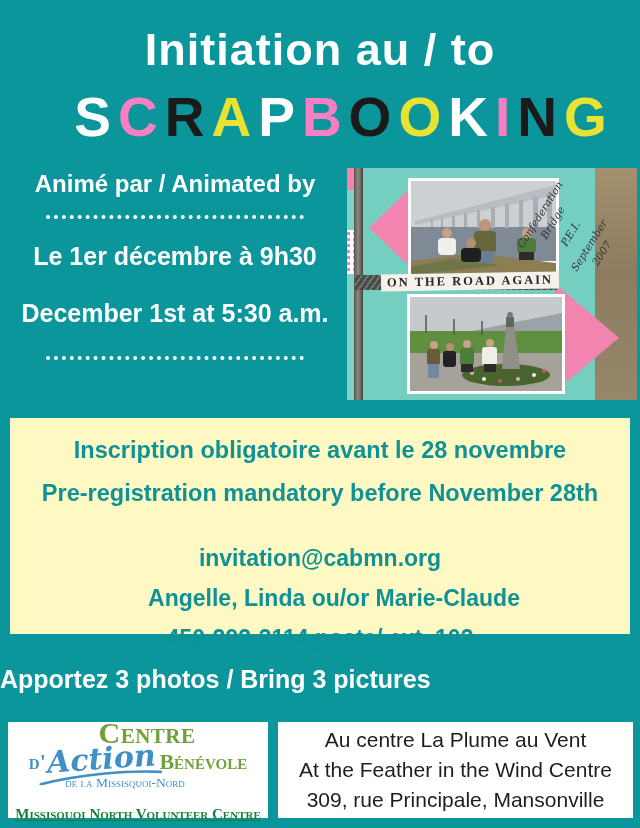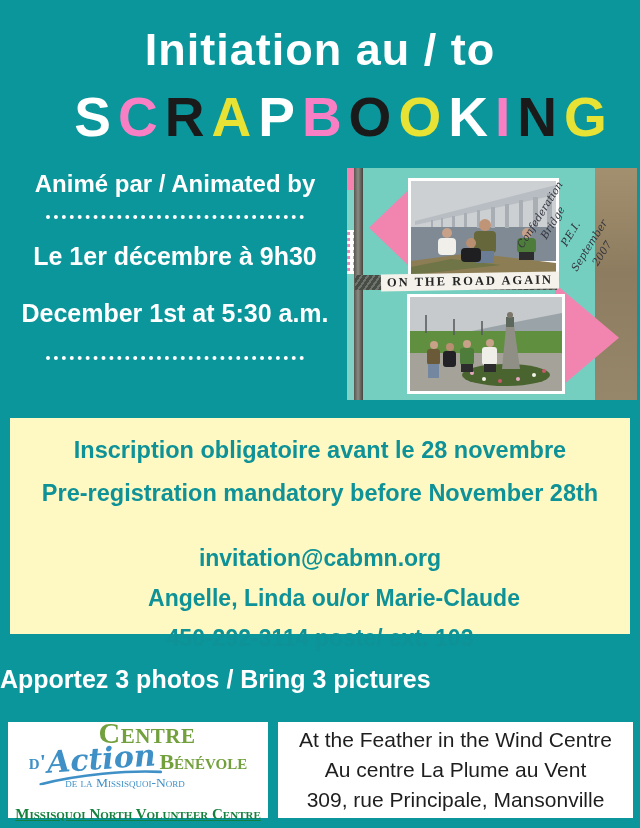--- a/index.html
+++ b/index.html
@@ -218,19 +218,19 @@
           <svg viewBox="0 0 110 10" preserveAspectRatio="none">
             <path d="M2,9 C35,2 80,1 108,5" stroke="#3e90c6" stroke-width="2.6" fill="none" stroke-linecap="round"></path>
           </svg>
         </span>
         <span class="logo-benevole">Bénévole</span>
       </div>
       <div class="logo-row3">de la Missisquoi-Nord</div>
       <div class="logo-row4">Missisquoi North Volunteer Centre</div>
     </div>
     <div class="address-box">
+      <div>Au centre La Plume au Vent</div>
       <div>At the Feather in the Wind Centre</div>
-      <div>Au centre La Plume au Vent</div>
       <div>309, rue Principale, Mansonville</div>
     </div>
   </div>
 
 </div>
 
 </body></html>

